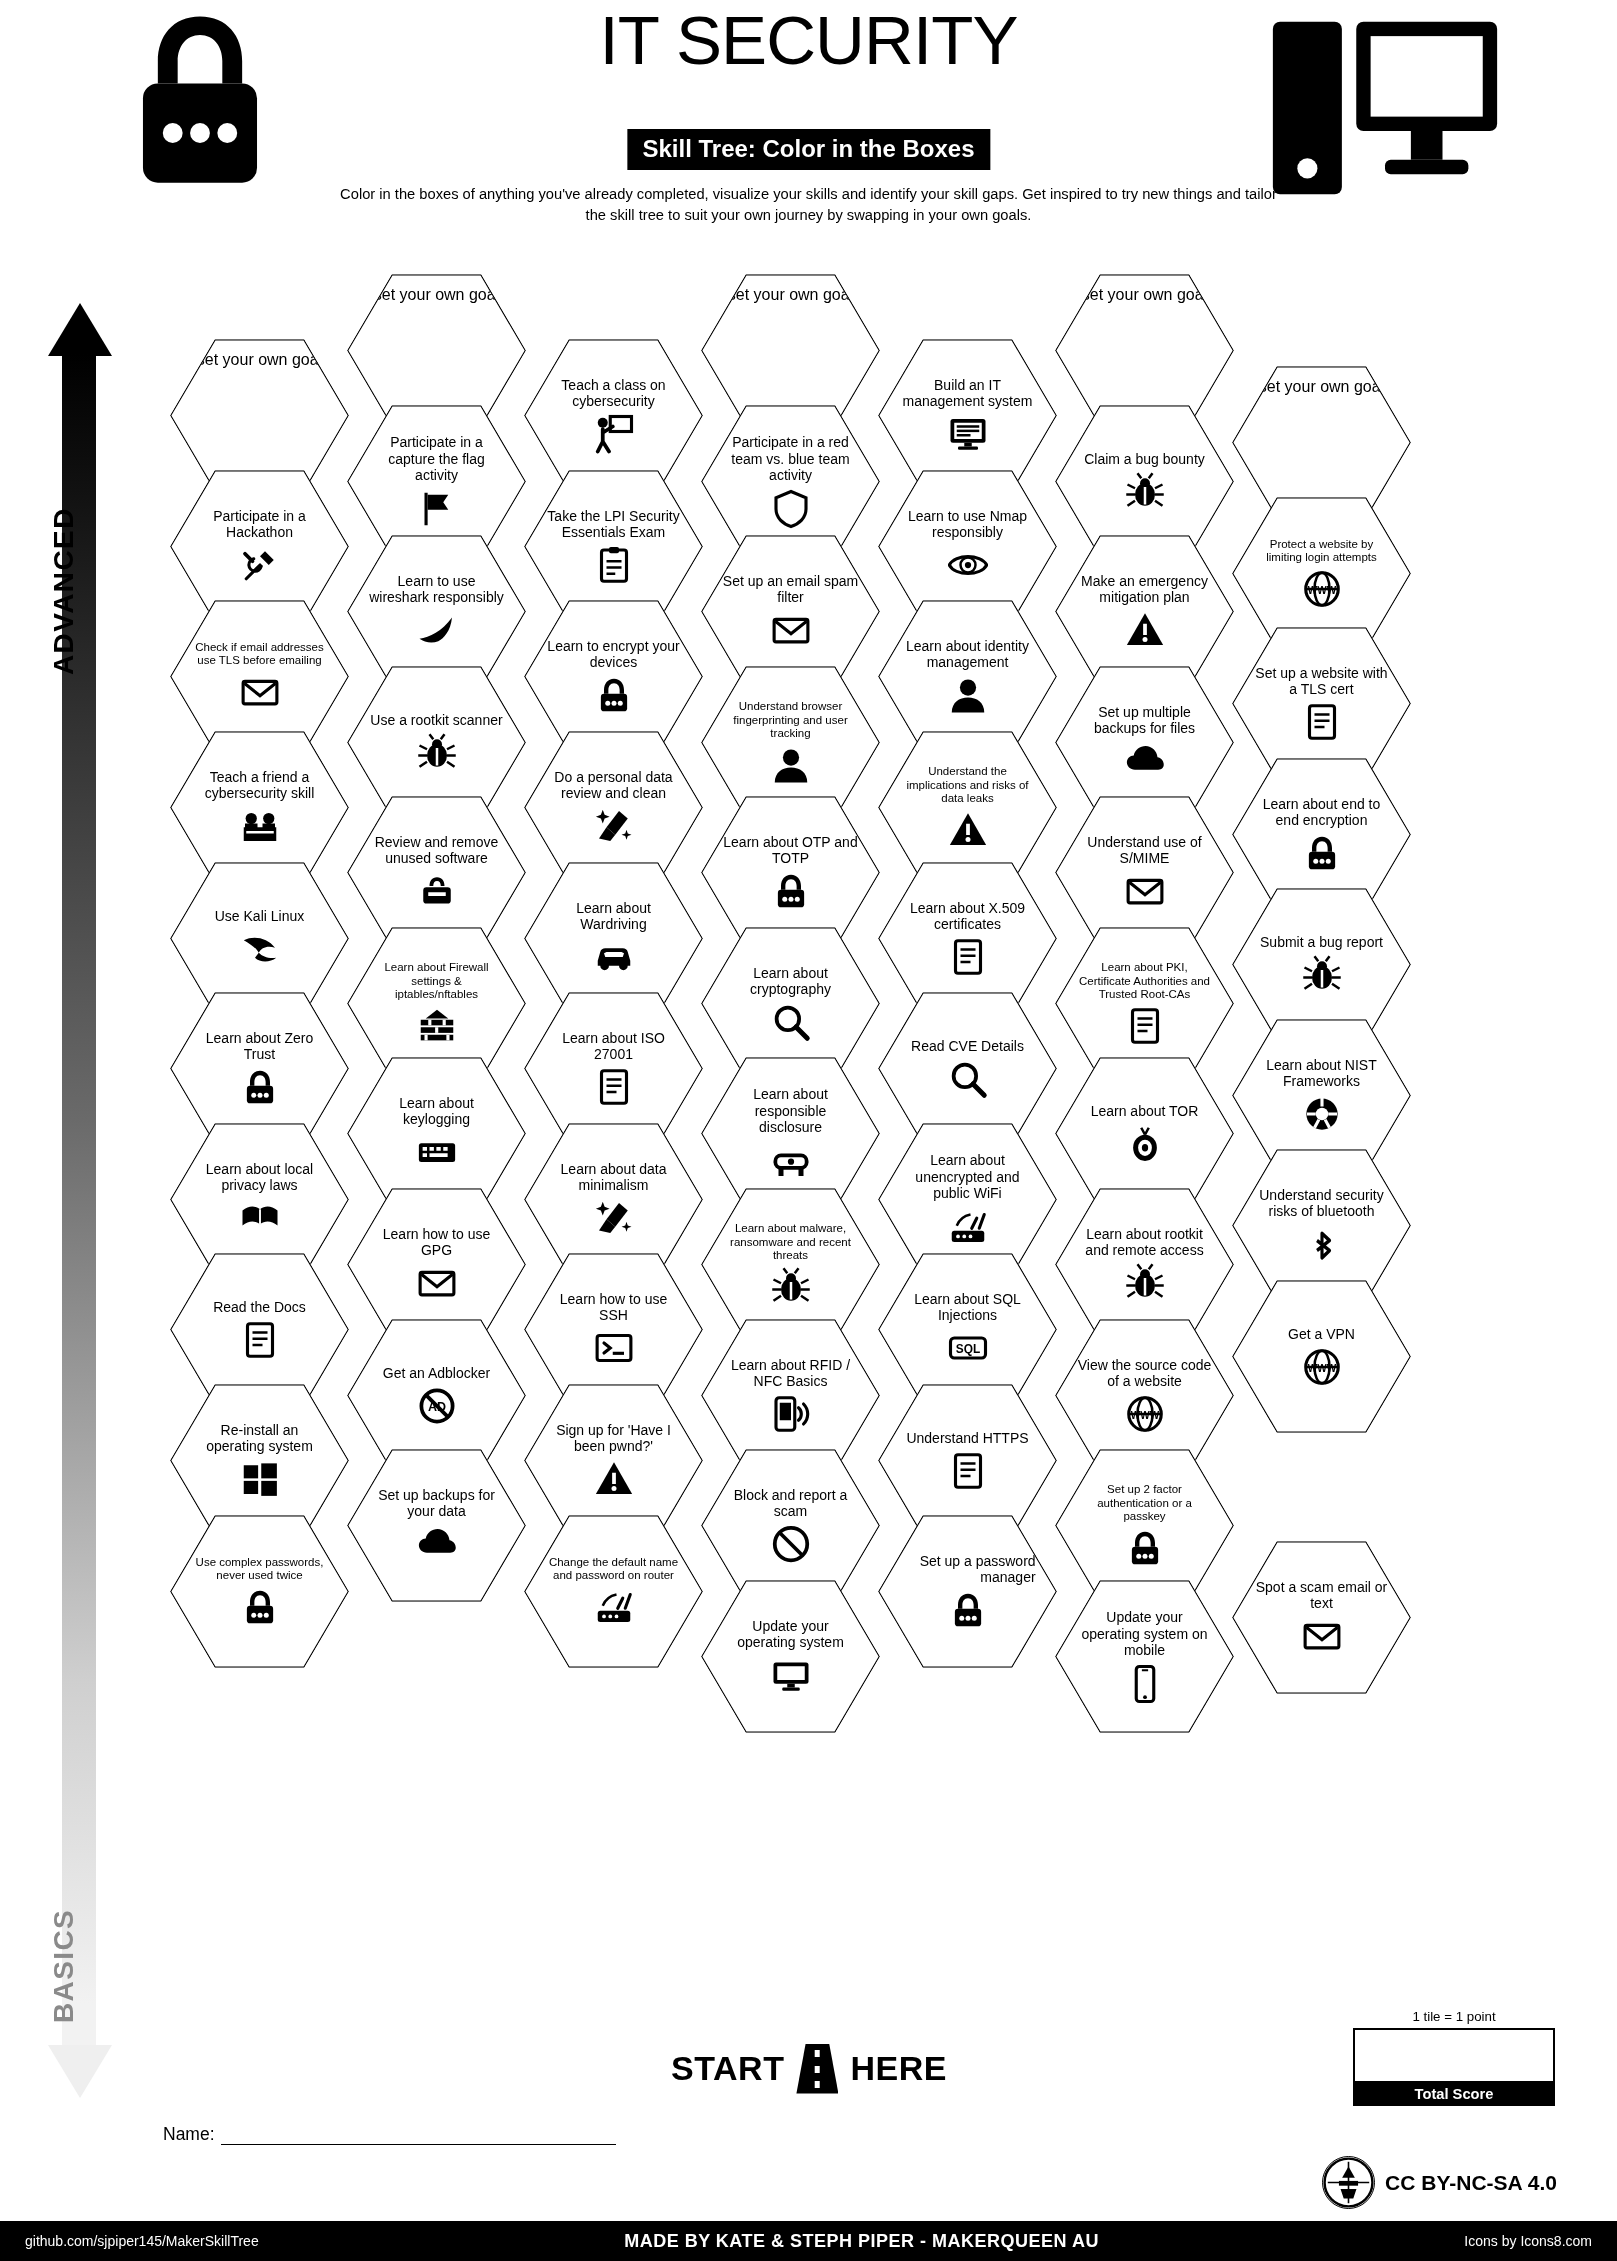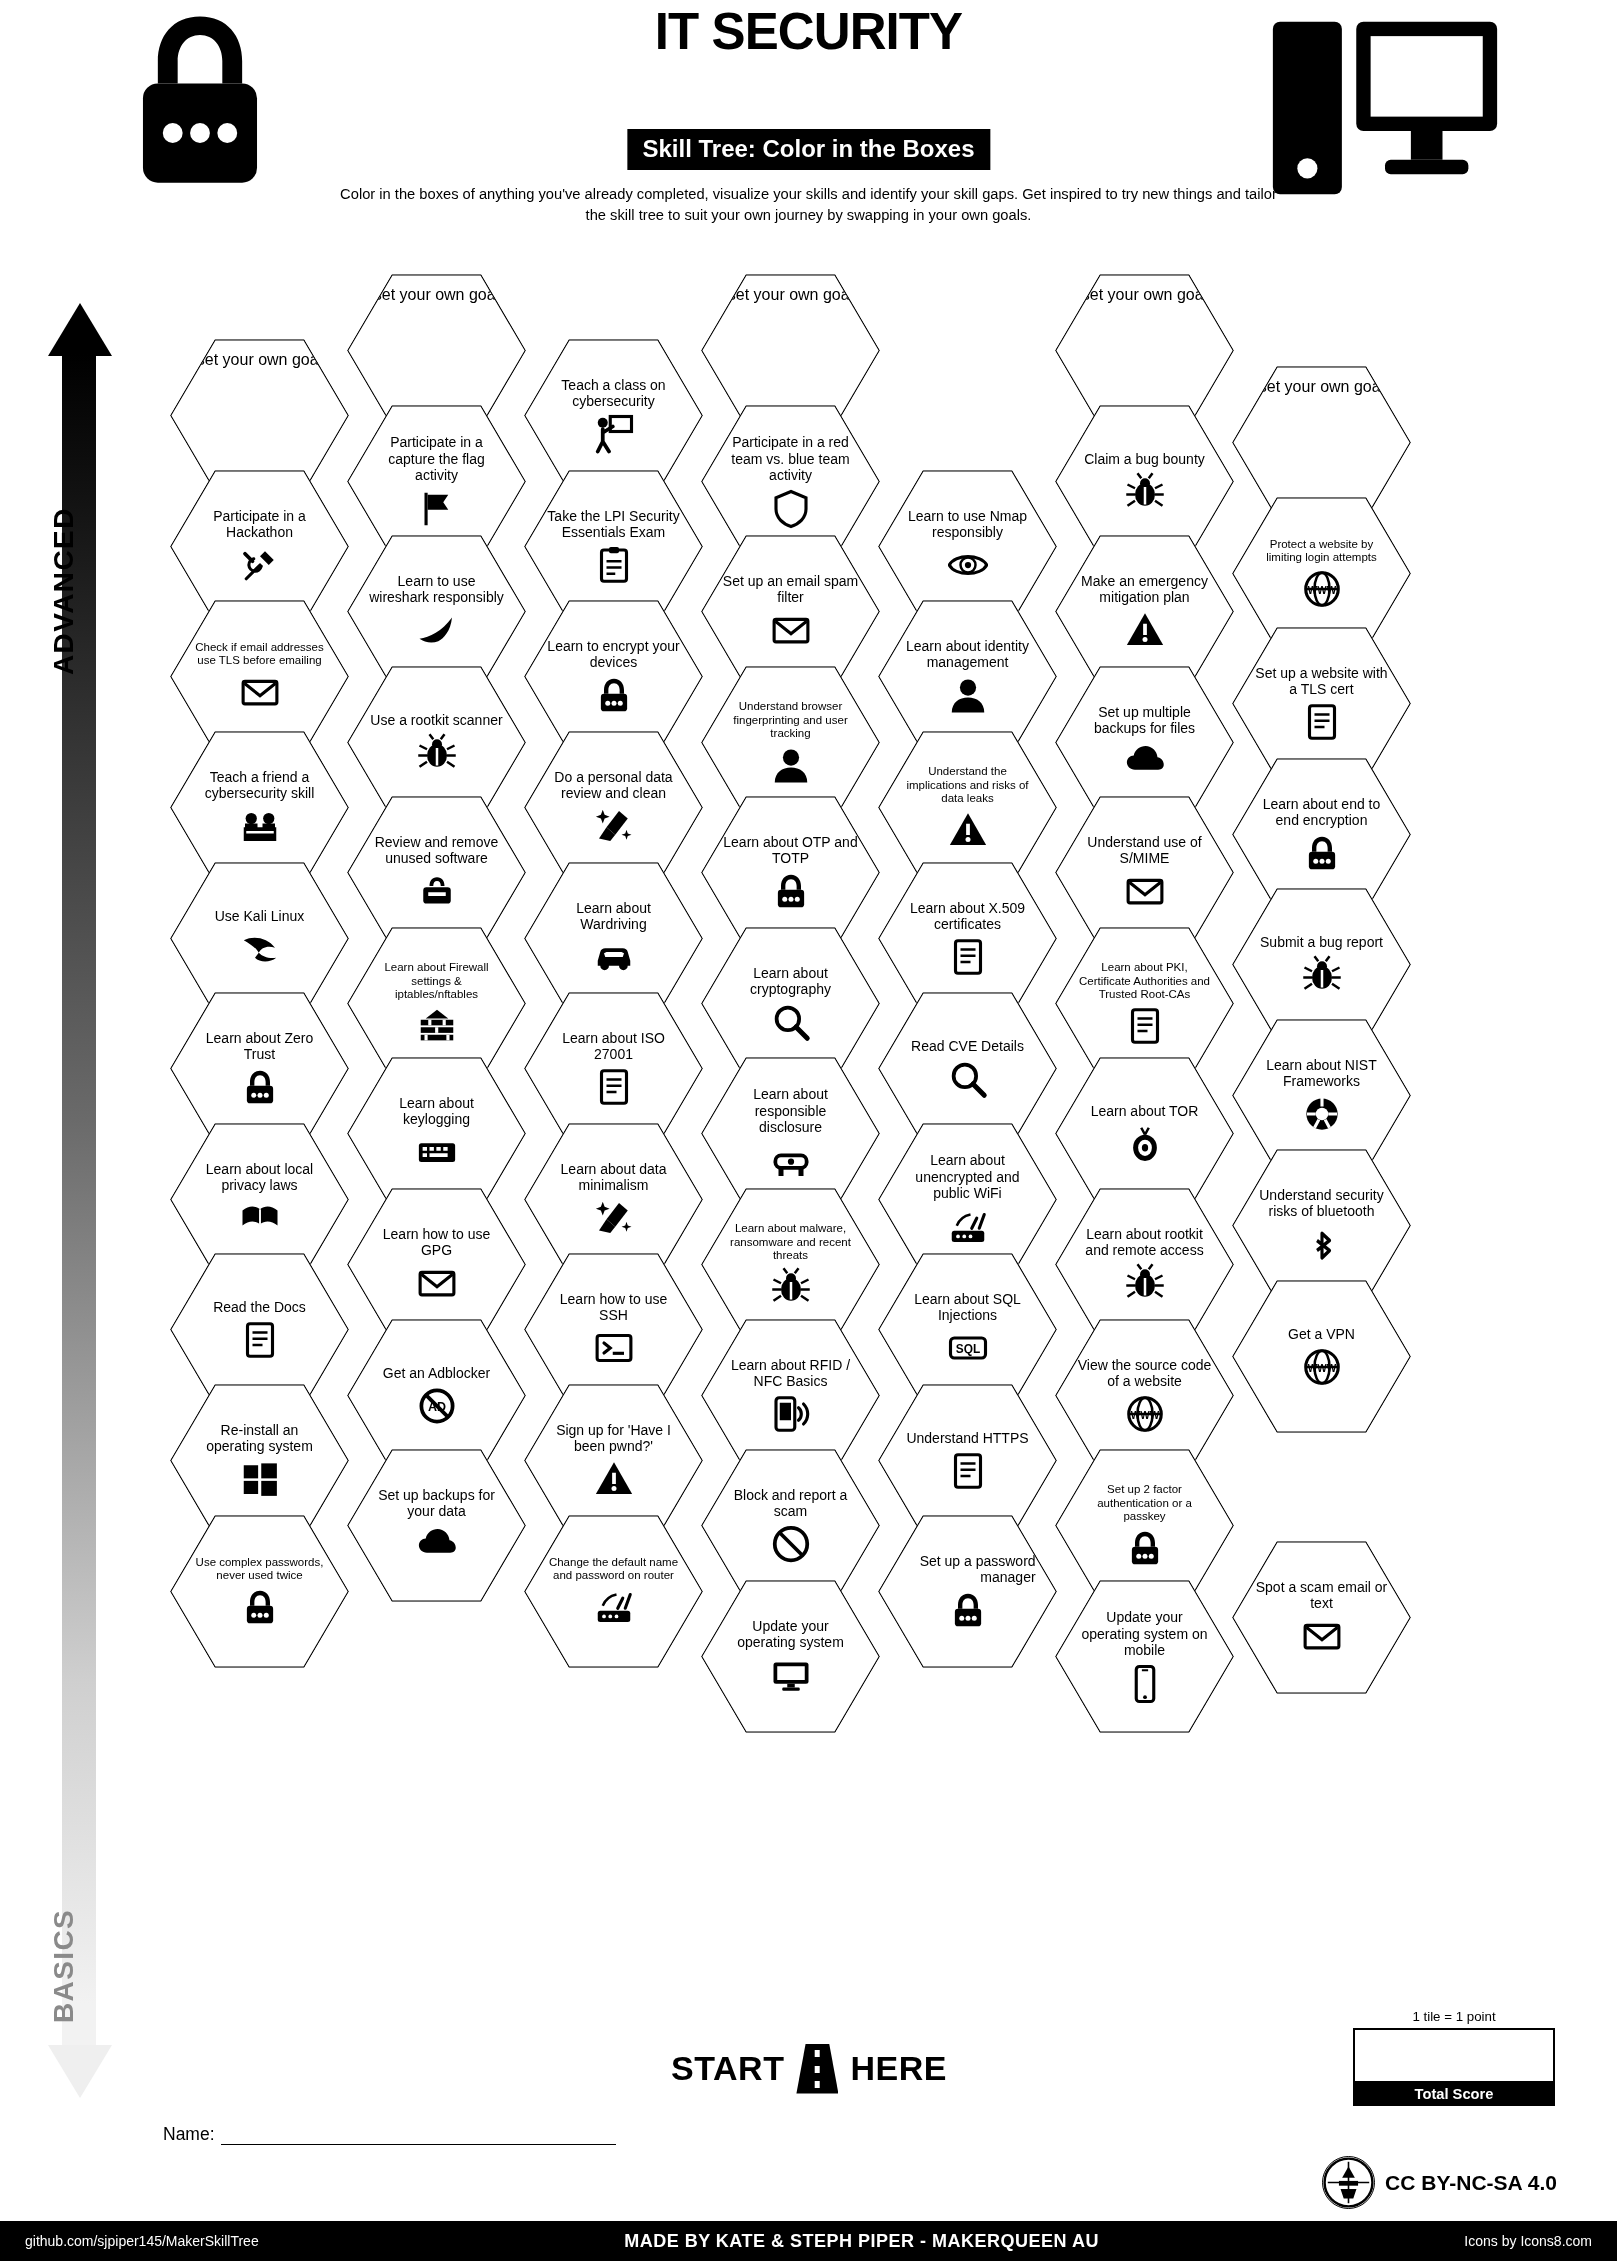--- a/index.html
+++ b/index.html
@@ -27,22 +27,22 @@
   }
   #monitor-icon {
     position: absolute;
     right: 117px; top: 16px;
     width: 230px; height: 184px;
   }
   #title {
     position: absolute;
     left: 0; right: 0; top: 4.6px;
     text-align: center;
-    font-size: 51px;
-    font-weight: bold;
+    font-size: 69px;
+    font-weight: normal;
     letter-spacing: -0.9px;
     line-height: 1.05;
   }
   #subtitle-band {
     position: absolute;
     left: 50%; top: 129px;
     transform: translateX(-50%);
     background: #000;
     color: #fff;
     font-size: 24px;
@@ -833,20 +833,37 @@
     <div class="hex" style="left: 701px; top: 1306px;">
       <div class="hex-inner"></div>
       <div class="hex-face">
         <div class="hex-label">Update your operating system</div>
         <div class="hex-icon">
           <svg viewBox="0 0 64 64">
             <rect x="4" y="12" width="56" height="34" rx="4" fill="#000"></rect>
             <rect x="10" y="18" width="44" height="22" fill="#fff"></rect>
             <rect x="26" y="46" width="12" height="6" fill="#000"></rect>
             <rect x="18" y="52" width="28" height="5" rx="2" fill="#000"></rect>
+          </svg>
+        </div>
+      </div>
+    </div>
+    <div class="hex" style="left: 878px; top: 65px;">
+      <div class="hex-inner"></div>
+      <div class="hex-face">
+        <div class="hex-label">Build an IT management system</div>
+        <div class="hex-icon">
+          <svg viewBox="0 0 64 64">
+            <rect x="4" y="8" width="56" height="38" rx="4" fill="#000"></rect>
+            <rect x="10" y="14" width="44" height="26" fill="#fff"></rect>
+            <rect x="14" y="18" width="36" height="4" fill="#000"></rect>
+            <rect x="14" y="25" width="36" height="4" fill="#000"></rect>
+            <rect x="14" y="32" width="22" height="4" fill="#000"></rect>
+            <rect x="26" y="46" width="12" height="6" fill="#000"></rect>
+            <rect x="16" y="52" width="32" height="5" rx="2" fill="#000"></rect>
           </svg>
         </div>
       </div>
     </div>
     <div class="hex" style="left: 878px; top: 196px;">
       <div class="hex-inner"></div>
       <div class="hex-face">
         <div class="hex-label">Learn to use Nmap responsibly</div>
         <div class="hex-icon">
           <svg viewBox="0 0 64 64">

